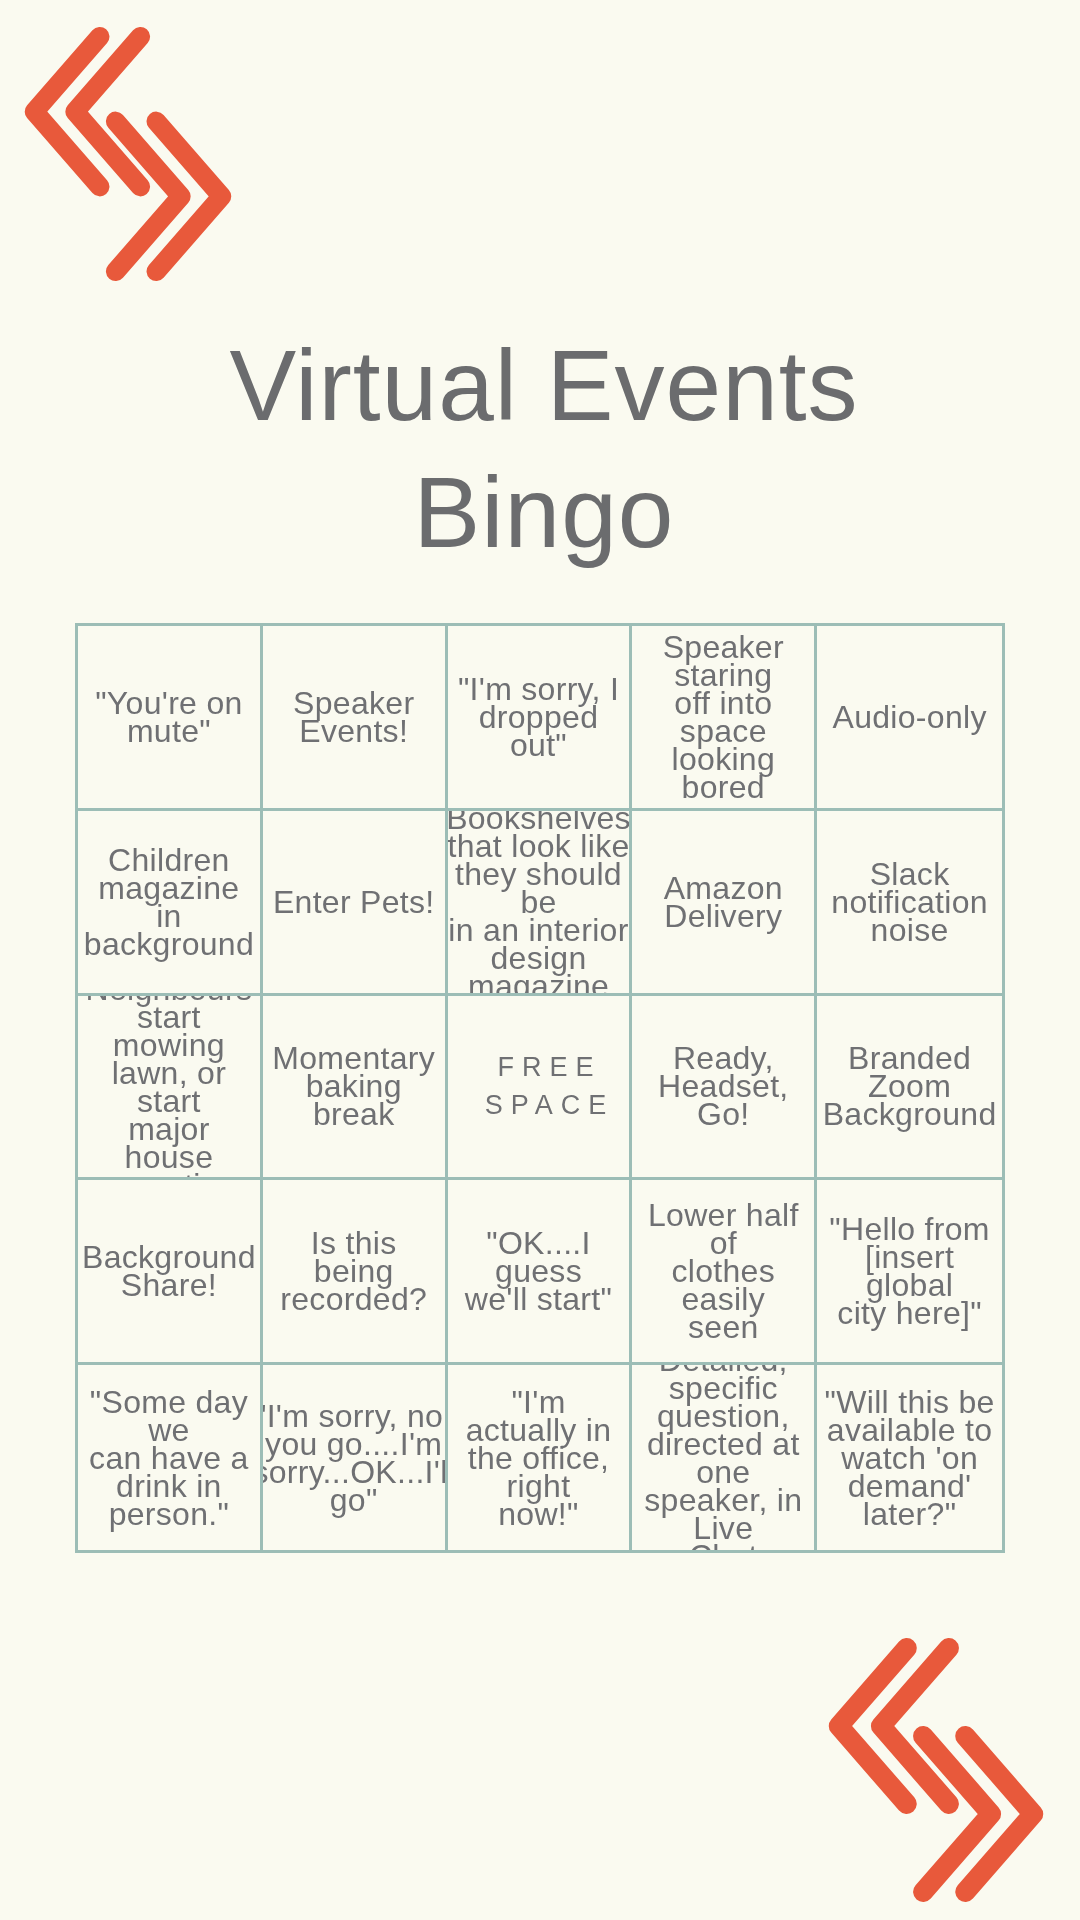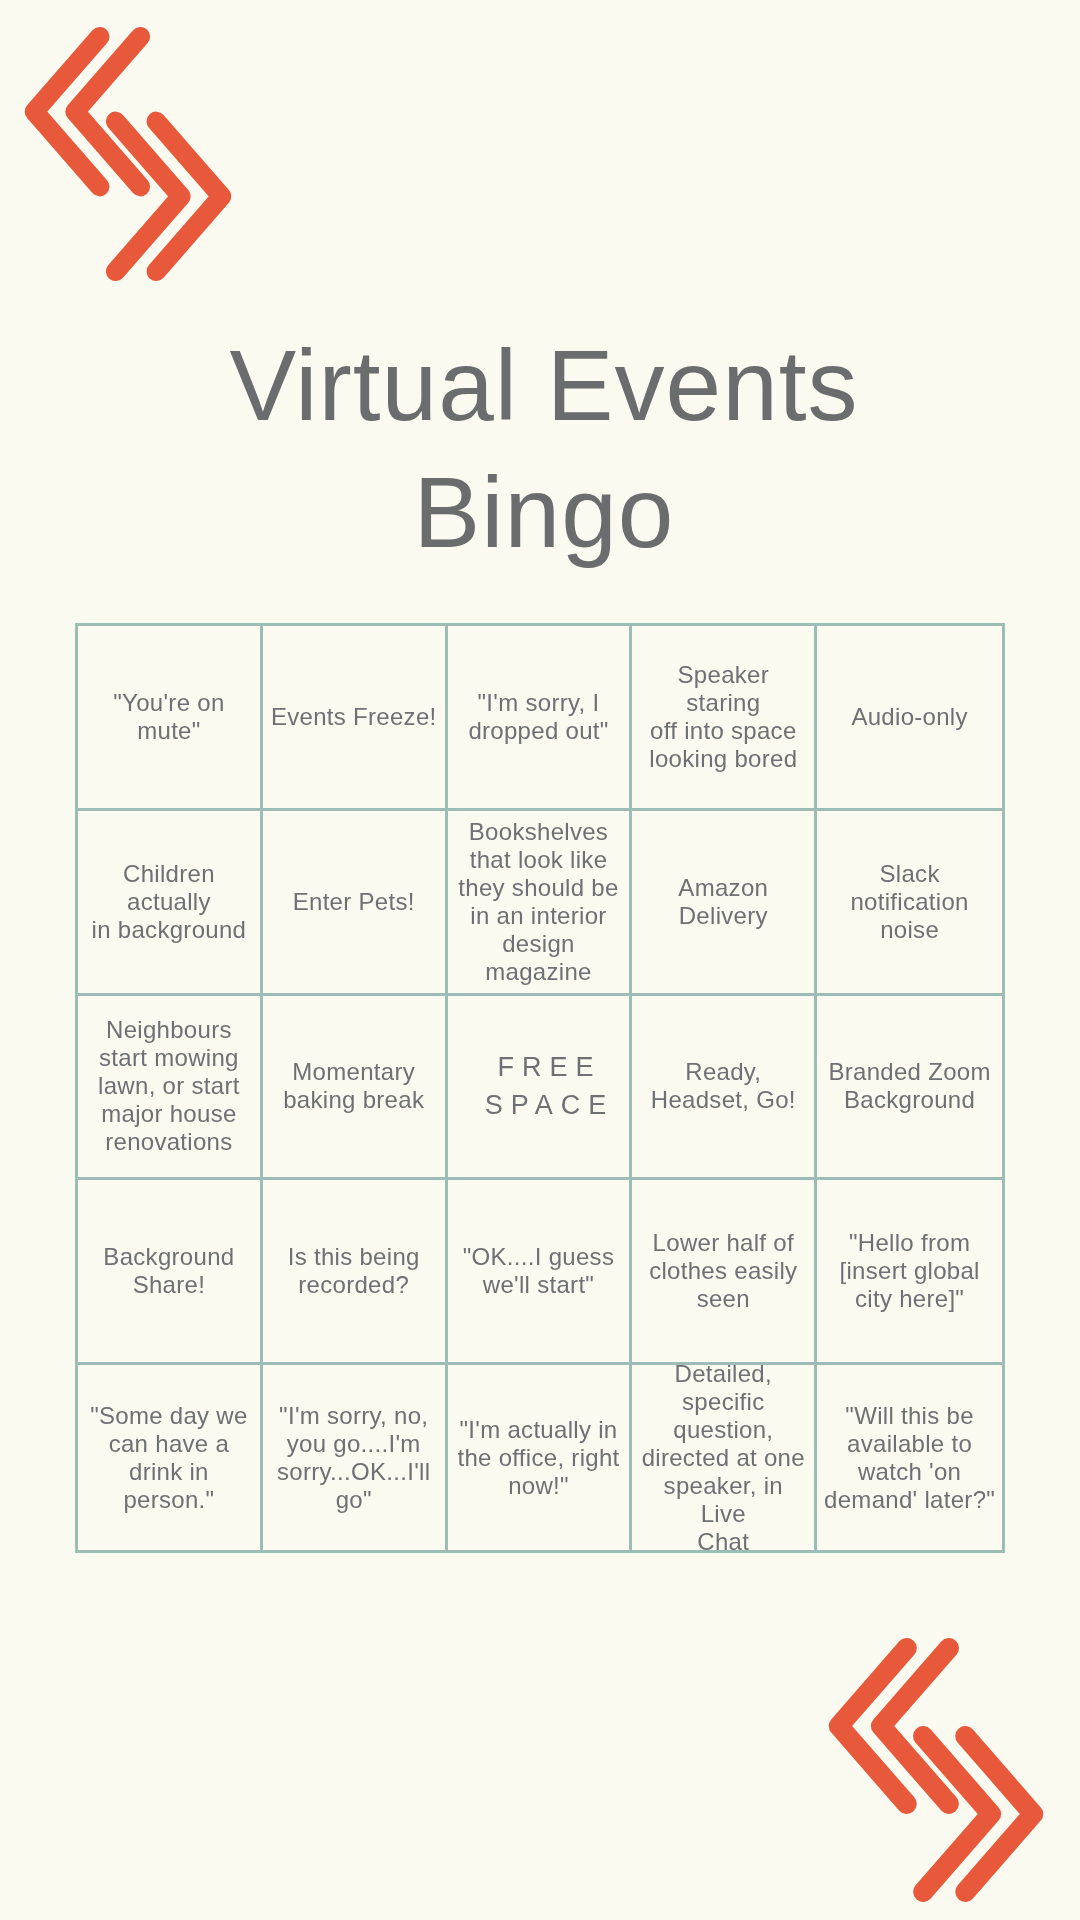--- a/index.html
+++ b/index.html
@@ -69,21 +69,21 @@
   }
   .cell {
     box-sizing: border-box;
     border-right: 3px solid var(--border-color, #9CBDB6);
     border-bottom: 3px solid var(--border-color, #9CBDB6);
     display: flex;
     align-items: center;
     justify-content: center;
     text-align: center;
     padding: 4px 6px;
-    font-size: 24px;
+    font-size: 32px;
     line-height: 28px;
     letter-spacing: 0.3px;
     color: var(--cell-color, #6F7073);
     white-space: pre-line;
     overflow: hidden;
   }
   .cell:nth-child(5n) { border-right: none; }
   .cell:nth-child(n+21) { border-bottom: none; }
   .cell.free-space {
     font-size: 27px;
@@ -104,29 +104,29 @@
     <path d="M 152 108 L 226 193 L 152 278"></path>
   </svg>
 
   <h1 class="title">
     <span>Virtual Events</span>
     <span>Bingo</span>
   </h1>
 
   <div class="board">
     <div class="cell">"You're on mute"</div>
-    <div class="cell">Events Freeze!</div>
+    <div class="cell">Speaker Events!</div>
     <div class="cell">"I'm sorry, I
 dropped out"</div>
     <div class="cell">Speaker staring
 off into space
 looking bored</div>
     <div class="cell">Audio-only</div>
 
-    <div class="cell">Children actually
+    <div class="cell">Children magazine
 in background</div>
     <div class="cell">Enter Pets!</div>
     <div class="cell">Bookshelves
 that look like
 they should be
 in an interior
 design
 magazine</div>
     <div class="cell">Amazon
 Delivery</div>

